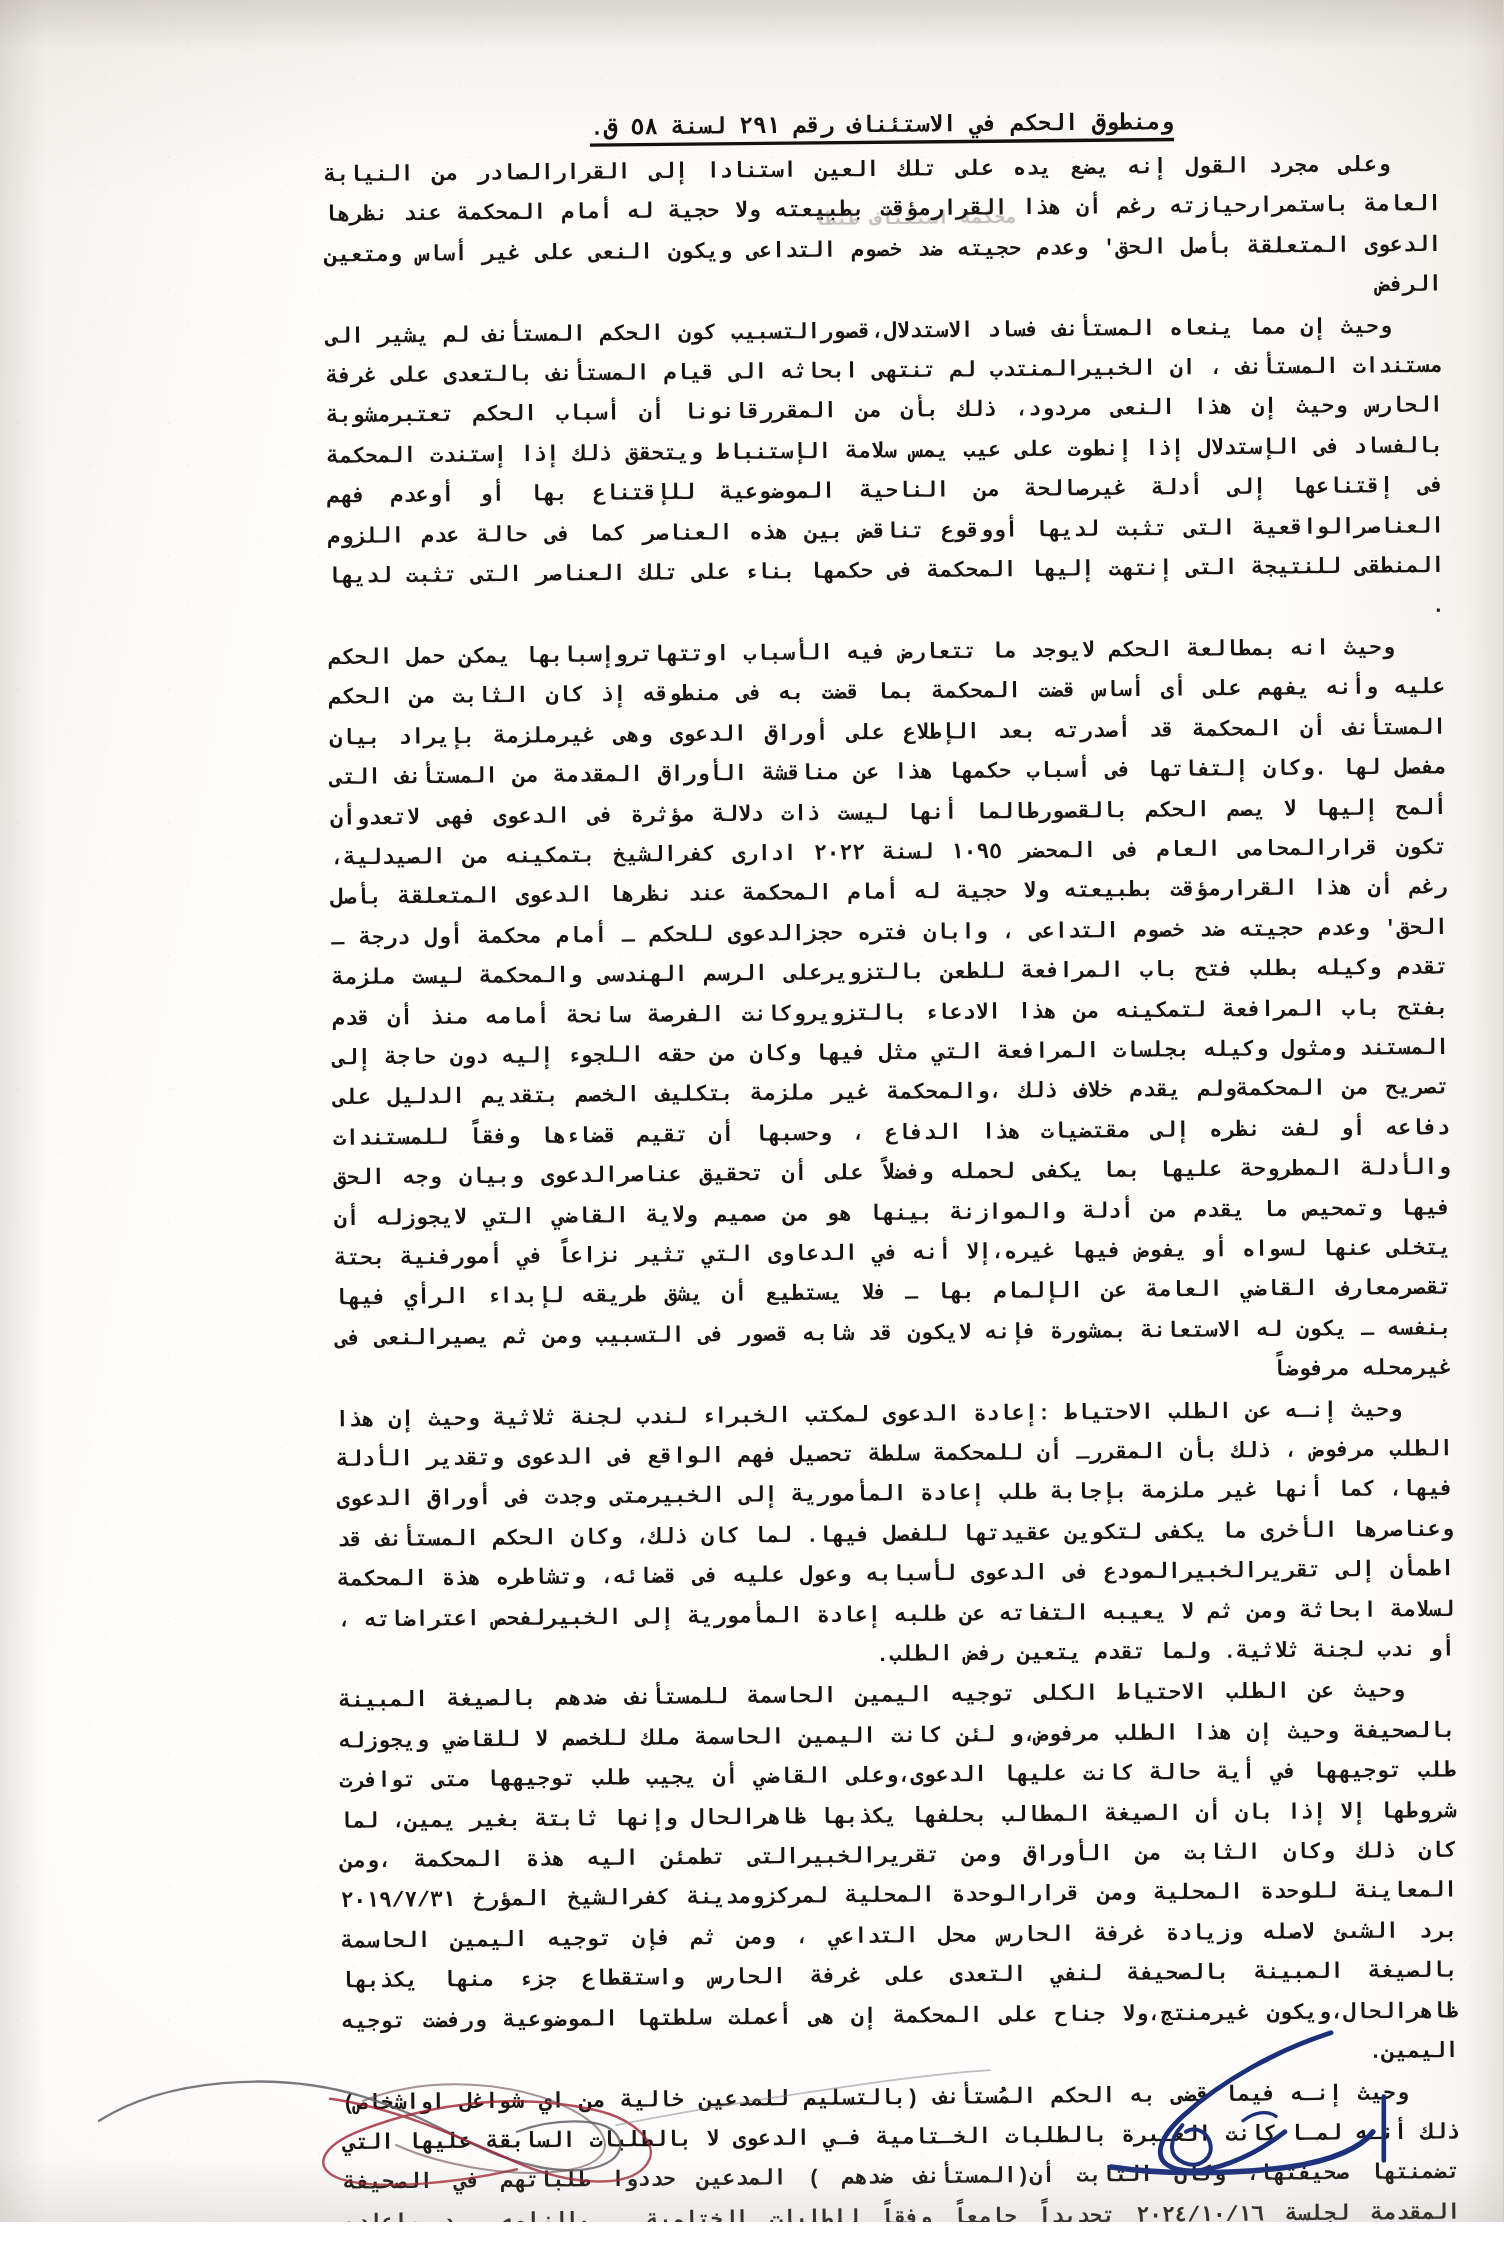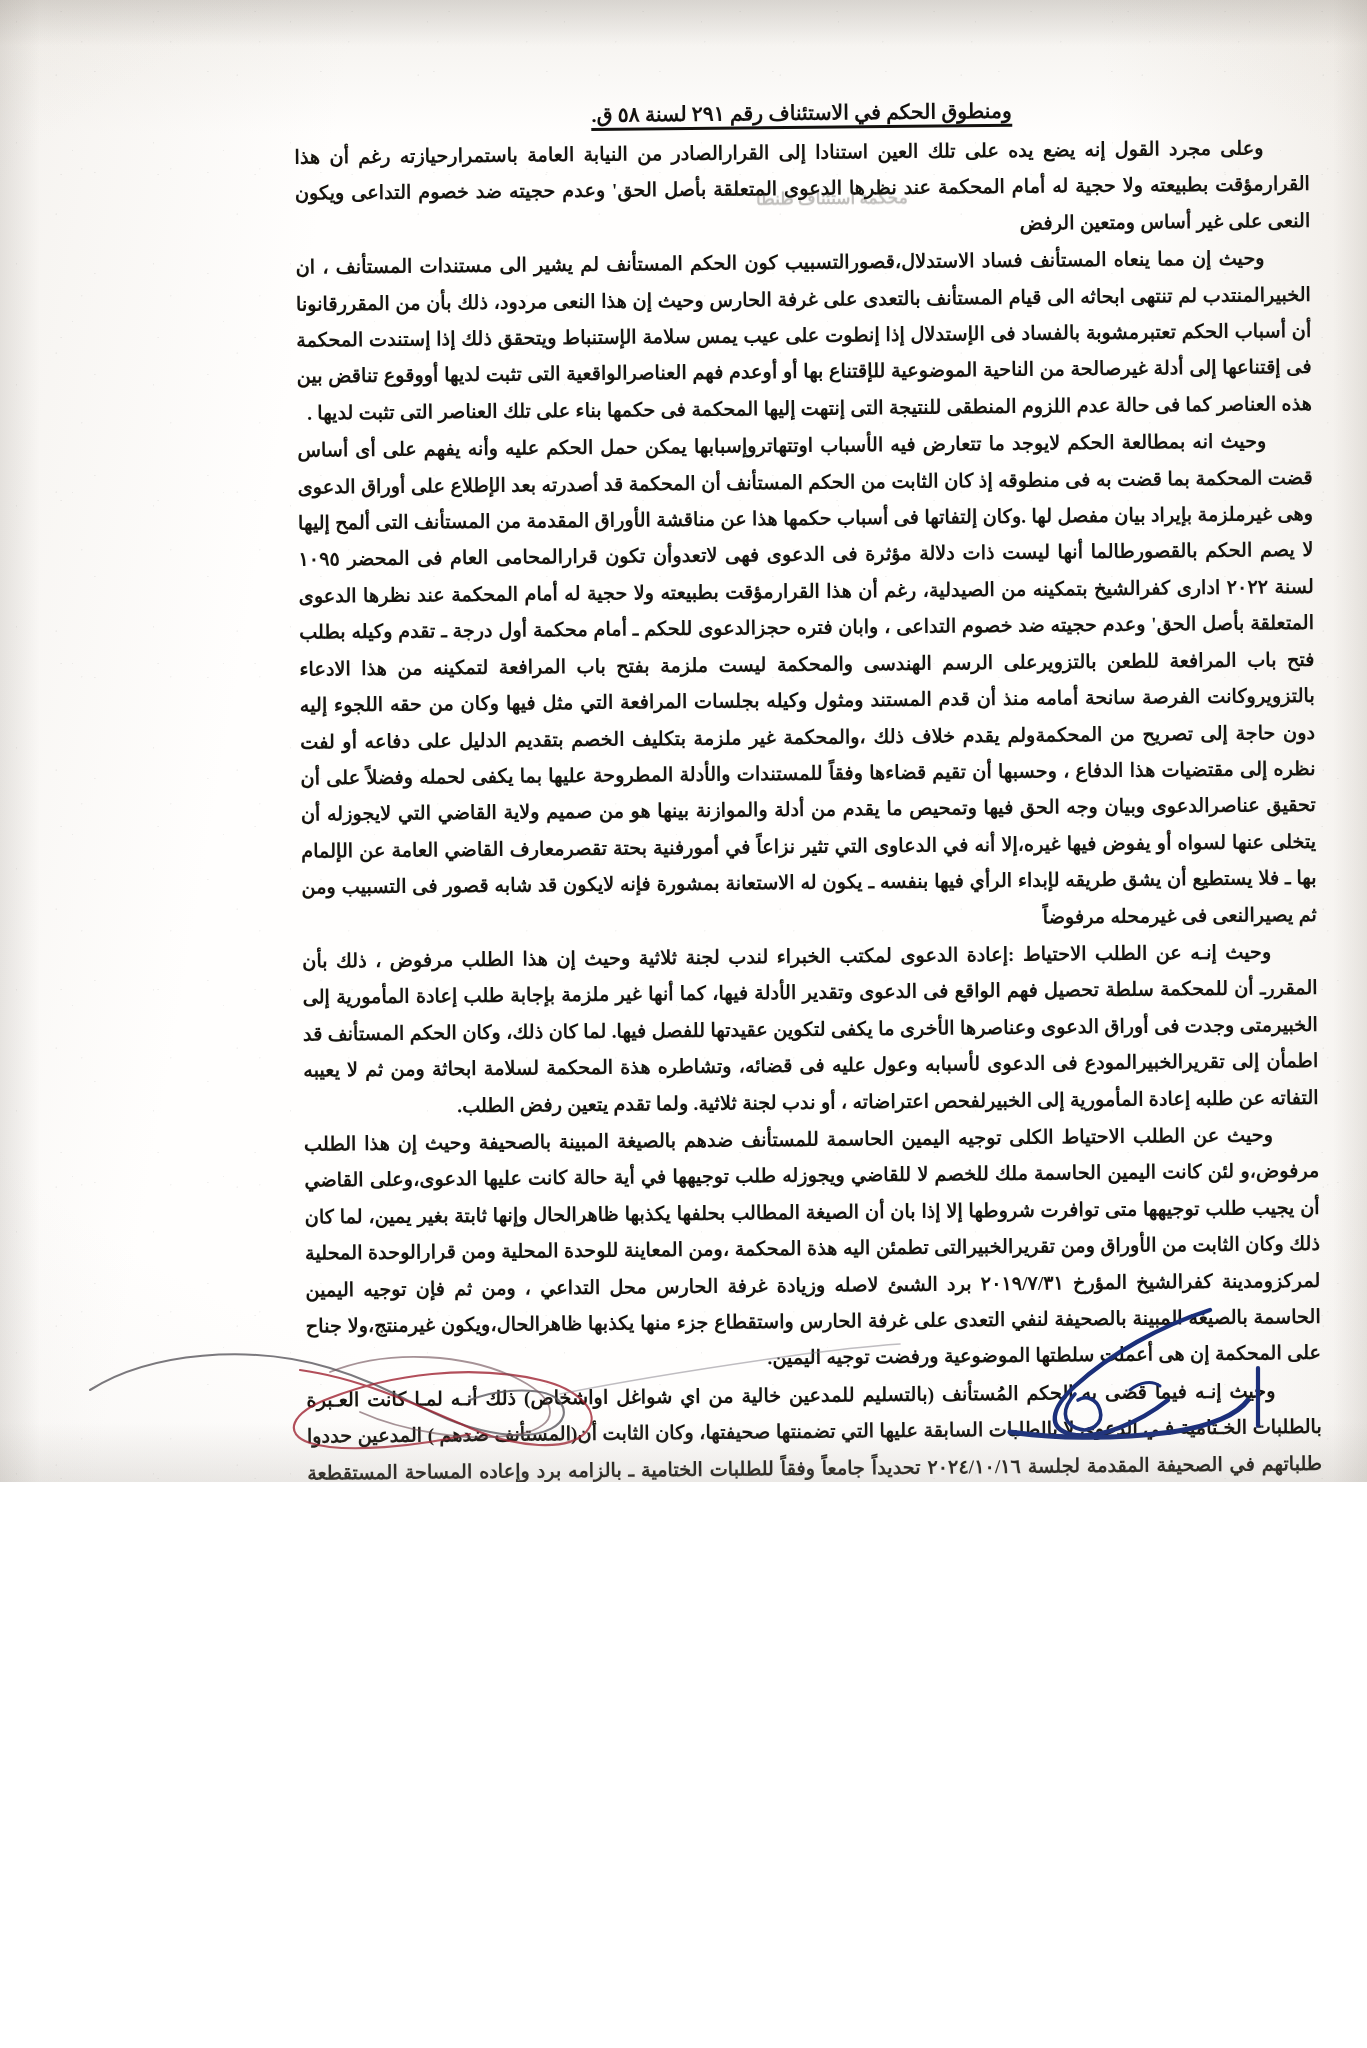--- a/index.html
+++ b/index.html
@@ -4,25 +4,25 @@
 <style>
   html, body {
     margin: 0;
     padding: 0;
     background: #ffffff;
   }
 
   #page {
     position: relative;
     width: 1367px;
-    height: 1482px;
+    height: 2020px;
     margin: 0 auto;
     background: #737373;
     overflow: hidden;
-    font-family: Liberation Serif, serif;
+    font-family: Liberation Mono, monospace;
   }
 
   
   .paper-tint {
     position: absolute;
     inset: 0;
     background:
       radial-gradient(ellipse 120% 90% at 50% 45%, rgba(255,255,255,0) 55%, rgba(205,198,190,0.30) 100%),
       linear-gradient(100deg, rgba(236,232,226,0.55) 0%, rgba(255,255,255,0) 22%),
       linear-gradient(265deg, rgba(233,228,221,0.65) 0%, rgba(255,255,255,0) 18%),

